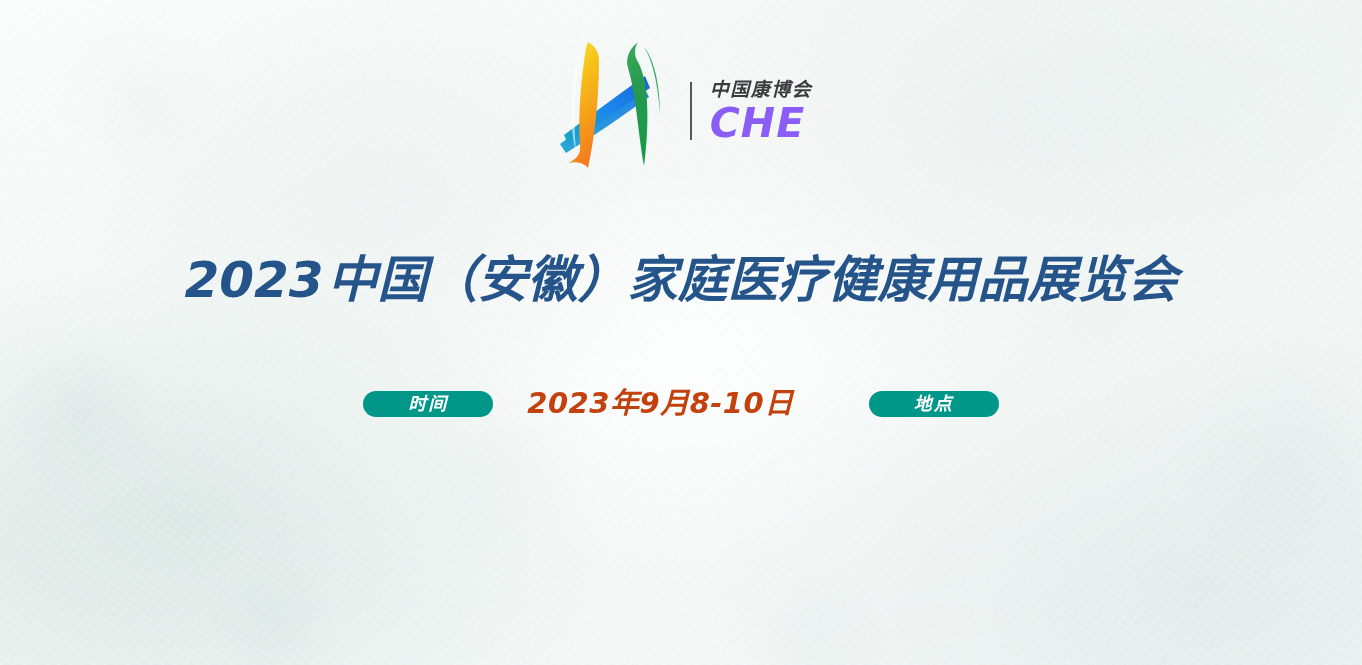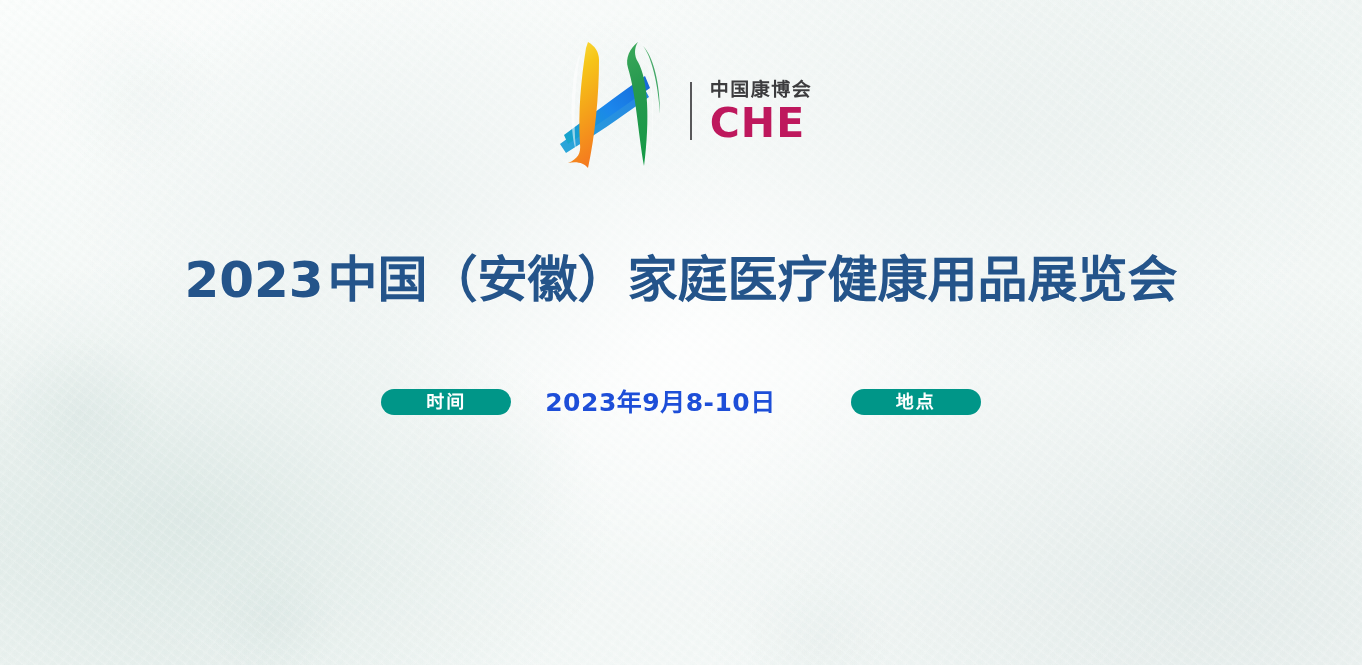--- a/index.html
+++ b/index.html
@@ -15,20 +15,21 @@
   }
 
   
   .banner {
     position: relative;
     width: 1362px;
     height: 665px;
     background-color: #f4f7f6;
     overflow: hidden;
     isolation: isolate;
+    font-style: italic;
   }
 
   
   .bg-wash {
     position: absolute;
     inset: 0;
     background:
       radial-gradient(ellipse 680px 420px at 14% 78%, rgba(200,219,214,0.55) 0%, rgba(200,219,214,0) 62%),
       radial-gradient(ellipse 520px 340px at 30% 30%, rgba(206,221,219,0.40) 0%, rgba(206,221,219,0) 65%),
       radial-gradient(ellipse 760px 480px at 88% 88%, rgba(205,219,217,0.45) 0%, rgba(205,219,217,0) 66%),
@@ -111,21 +112,21 @@
     font-size: 19px;
     letter-spacing: 1.5px;
     color: #3c3c3e;
     font-weight: 700;
     line-height: 1.15;
     white-space: nowrap;
   }
   .logo-en {
     font-size: 41px;
     letter-spacing: 1px;
-    color: #be185d;
+    color: #8b5cf6;
     font-weight: 700;
     line-height: 1.05;
     margin-top: 1px;
     white-space: nowrap;
     text-align: center;
   }
 
   
   .main-title {
     position: absolute;
@@ -173,23 +174,23 @@
     background: #009688;
     color: #ffffff;
     font-size: 18px;
     font-weight: 700;
     letter-spacing: 2px;
     box-sizing: border-box;
     line-height: 1;
   }
   .info-value {
     margin-left: 34px;
-    font-size: 25px;
-    font-weight: 700;
-    color: #1d4ed8;
+    font-size: 29px;
+    font-weight: 700;
+    color: #c2410c;
     letter-spacing: 0px;
     white-space: nowrap;
     line-height: 1;
   }
   .info-value.date {
     letter-spacing: 0.5px;
   }
 </style>
 </head>
 <body>

